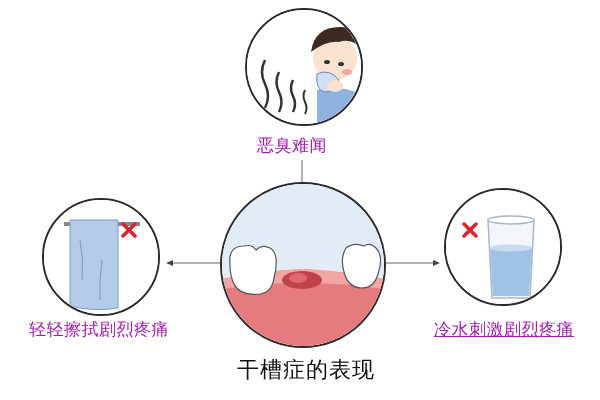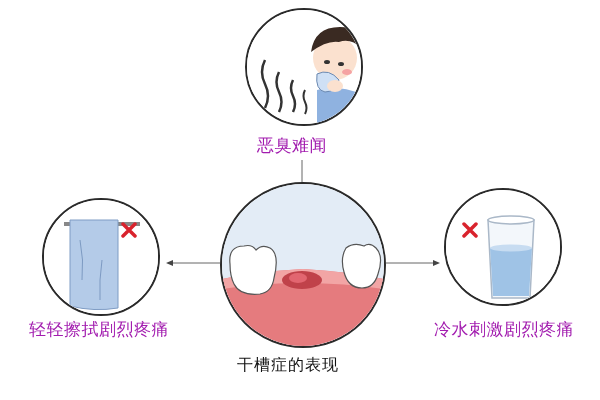--- a/index.html
+++ b/index.html
@@ -1,21 +1,21 @@
 <!DOCTYPE html>
 <html><head>
 <meta charset="utf-8">
 <style>
   html, body { margin: 0; padding: 0; background: #ffffff; }
   body { width: 600px; height: 400px; position: relative; overflow: hidden;
          font-family: "DejaVu Sans", "Liberation Sans", sans-serif; color: #222; }
   .abs { position: absolute; }
   .circle { position: absolute; border-radius: 50%; border: 2px solid #2a2a2a; overflow: hidden; background: #fff; box-sizing: border-box; }
   .label { position: absolute; font-size: 17px; color: #a21caf; white-space: nowrap; letter-spacing: 0.5px; }
-  .title { position: absolute; font-size: 16px; color: #111; white-space: nowrap; letter-spacing: 1px; }
+  .title { position: absolute; font-size: 22px; color: #111; white-space: nowrap; letter-spacing: 1px; }
   svg { display: block; }
 </style>
 </head>
 <body>
 
 <svg class="abs" style="left:0;top:0;" width="600" height="400">
 
   <line x1="302" y1="160" x2="302" y2="183" stroke="#666" stroke-width="1"></line>
 
   <line x1="220" y1="263" x2="170" y2="263" stroke="#666" stroke-width="1"></line>
@@ -97,15 +97,15 @@
     <ellipse cx="65" cy="58" rx="21" ry="3.5" fill="#c7dcf1"></ellipse>
 
     <path d="M98 6 l8 -4 l2 6 l-8 4 z" fill="#cfe0f5" stroke="#8aa8c8" stroke-width="1"></path>
   </svg>
 </div>
 <div class="abs" style="left:462px;top:222px;width:16px;height:16px;">
   <svg width="16" height="16" viewBox="0 0 16 16">
     <path d="M2 2 L14 14 M14 2 L2 14" stroke="#d9232d" stroke-width="3.5" stroke-linecap="round"></path>
   </svg>
 </div>
-<div class="label" style="left:434px;top:318px;">冷水刺激剧烈疼痛</div>
+<div class="label" style="left:434px;top:318px;text-decoration:underline;">冷水刺激剧烈疼痛</div>
 
 <div class="title" style="left:237px;top:355px;">干槽症的表现</div>
 
 </body></html>

